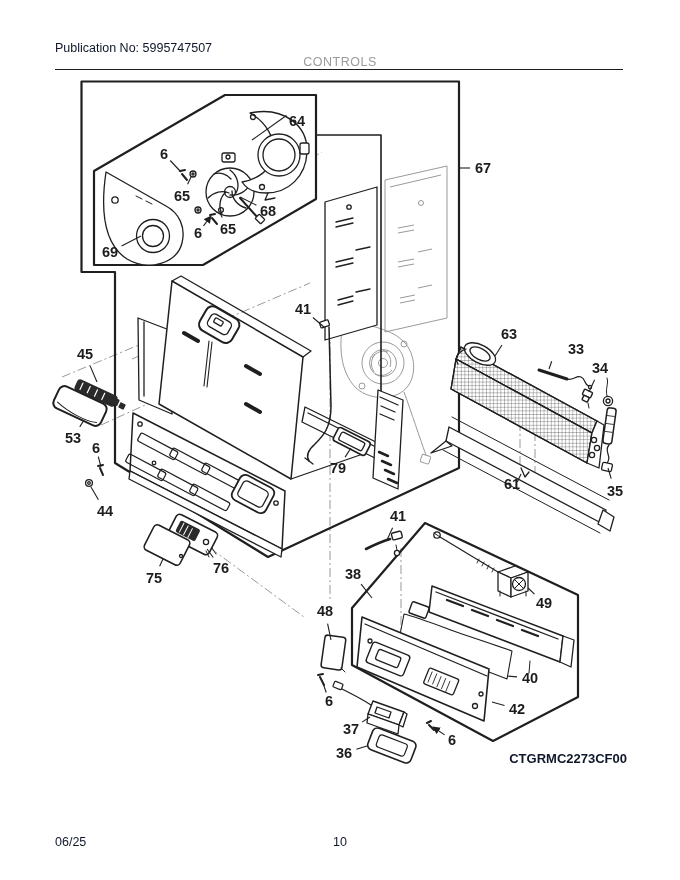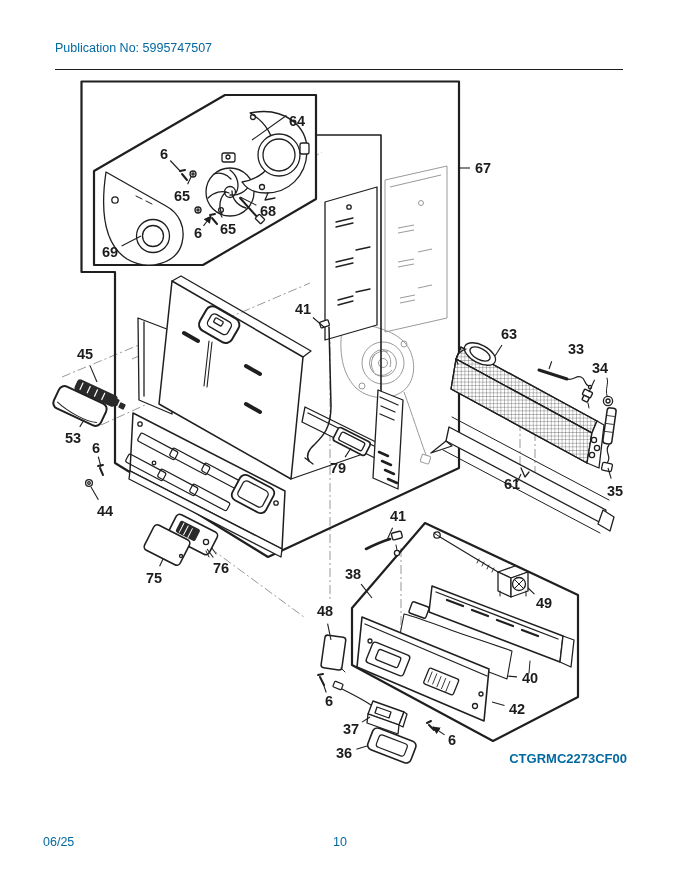--- a/index.html
+++ b/index.html
@@ -1,35 +1,36 @@
 <!DOCTYPE html>
 <html><head>
 <meta charset="utf-8">
 <style>
   html,body{margin:0;padding:0;background:#e8e8e8;}
   #page{position:relative;width:680px;height:880px;background:#ffffff;margin:0 auto;
         font-family:"Liberation Sans","DejaVu Sans",sans-serif;overflow:hidden;}
-  .txt{position:absolute;color:#0369a1;font-size:12.5px;white-space:nowrap;}
+  .txt{position:absolute;color:#0f172a;font-size:12.5px;white-space:nowrap;}
   #pub-no{left:55px;top:41px;}
   #model-no{left:0;right:0;top:41px;text-align:center;}
   #section-title{left:0;right:0;top:55px;text-align:center;color:#9b9b9b;letter-spacing:.5px;}
   #header-rule{position:absolute;left:55px;top:69px;width:568px;border-top:1.6px solid #1c1c1c;}
   #diagram-code{right:53px;top:751px;font-weight:bold;font-size:13px;text-align:right;}
-  #footer-date{left:43px;top:835px;}
+  #footer-date{left:55px;top:835px;}
   #footer-page{left:0;right:0;top:835px;text-align:center;}
   #art{position:absolute;left:0;top:0;}
   .plabel{position:absolute;transform:translate(-50%,-50%);font-weight:bold;
           font-size:14.5px;color:#1c1c1c;line-height:1;white-space:nowrap;}
 </style>
 </head>
 <body>
 
 <div id="page">
 
   <div class="txt" id="pub-no">Publication No: 5995747507</div>
+  <div class="txt" id="section-title">CONTROLS</div>
   <div id="header-rule"></div>
 
   <svg id="art" width="680" height="880" viewBox="0 0 680 880" xmlns="http://www.w3.org/2000/svg">
     <defs>
       <pattern id="evapgrid" width="3.6" height="3.6" patternUnits="userSpaceOnUse">
         <path d="M0 0H3.6M0 0V3.6" stroke="#2e2e2e" stroke-width="0.6" fill="none"></path>
       </pattern>
       <marker id="arrowhead" viewBox="0 0 10 10" refX="9" refY="5" markerWidth="7" markerHeight="7" orient="auto-start-reverse">
         <path d="M0 0L10 5L0 10Z" fill="#1f1f1f"></path>
       </marker>

